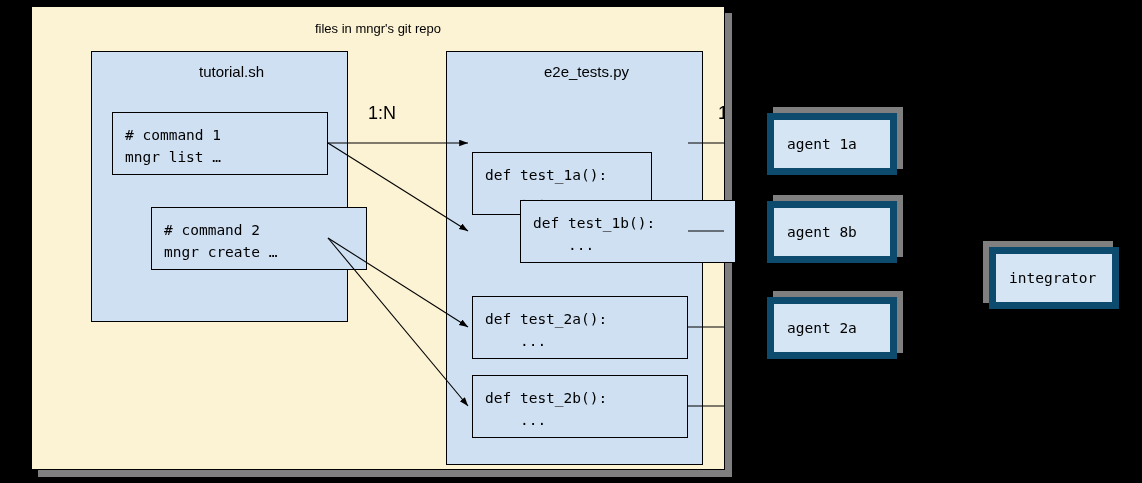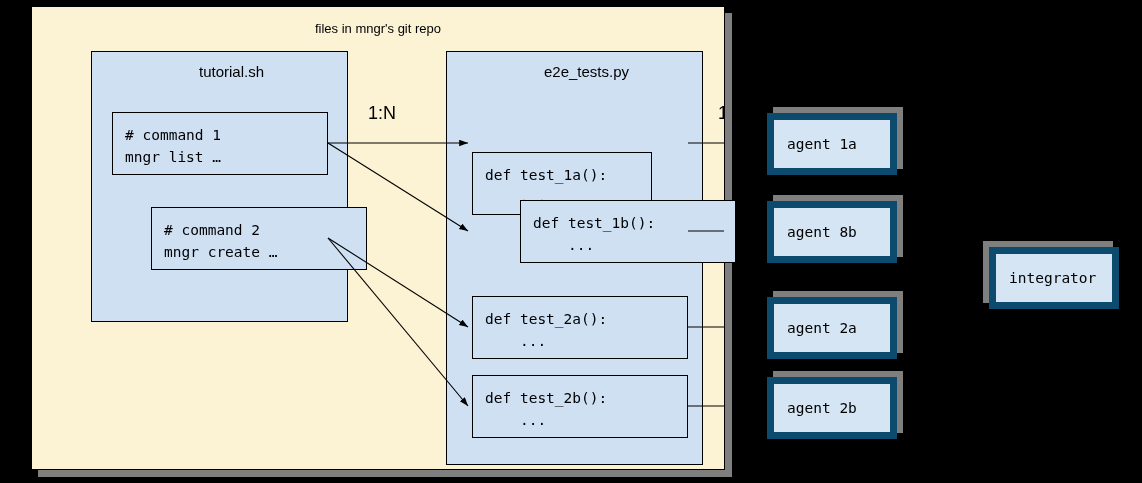--- a/index.html
+++ b/index.html
@@ -214,23 +214,19 @@
     <div class="face">agent 1a</div>
   </div>
   <div class="node" id="agent-1b">
     <div class="shade"></div>
     <div class="face">agent 8b</div>
   </div>
   <div class="node" id="agent-2a">
     <div class="shade"></div>
     <div class="face">agent 2a</div>
   </div>
-  <div class="node" id="agent-2b">
-    <div class="shade"></div>
-    <div class="face">agent 2b</div>
-  </div>
 
   <div class="node shade-left" id="integrator">
     <div class="shade"></div>
     <div class="face">integrator</div>
   </div>
 
 </div>
 
 </body></html>

